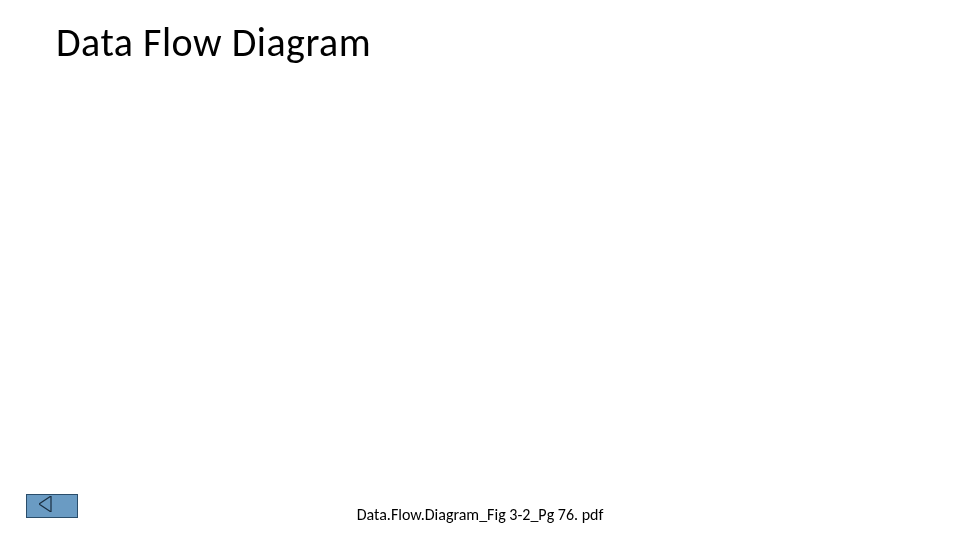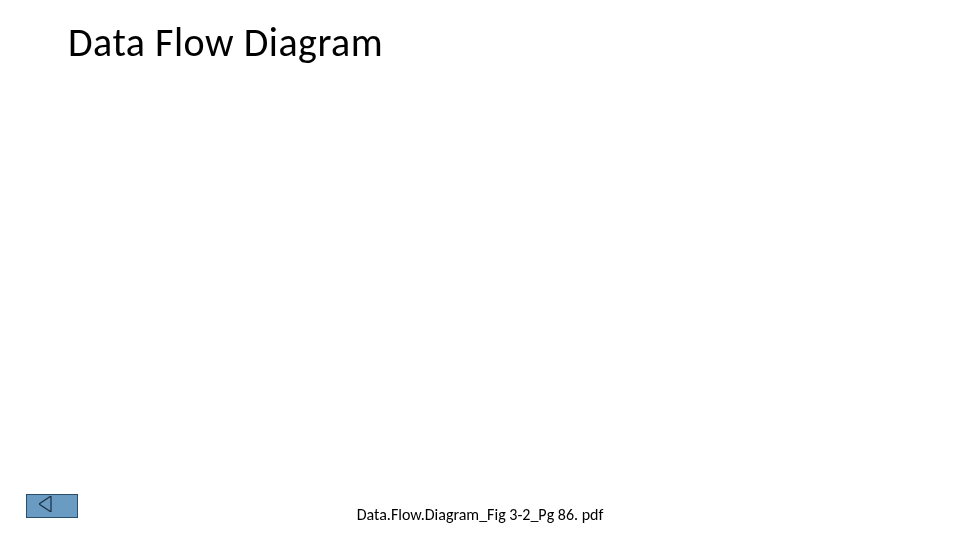--- a/index.html
+++ b/index.html
@@ -7,21 +7,21 @@
       width: 960px;
       height: 540px;
       background: #ffffff;
       font-family: "Calibri", "Segoe UI", sans-serif;
       position: relative;
       overflow: hidden;
     }
     .slide-title {
       position: absolute;
       top: 18px;
-      left: 68px;
+      left: 56px;
       font-size: 40px;
       font-weight: 400;
       color: #000000;
       letter-spacing: 0.5px;
     }
     .back-button {
       position: absolute;
       left: 26px;
       bottom: 22px;
       width: 52px;
@@ -53,13 +53,13 @@
 <h1 class="slide-title">Data Flow Diagram</h1>
 
 <div class="back-button">
   <span>
     <svg viewBox="0 0 26 16">
       <polygon points="0,8 12,0 12,16" fill="none" stroke="#1a2e40" stroke-width="1.2" stroke-linejoin="round"></polygon>
     </svg>
   </span>
 </div>
 
-<div class="filename-label">Data.Flow.Diagram_Fig 3-2_Pg 86. pdf</div>
+<div class="filename-label">Data.Flow.Diagram_Fig 3-2_Pg 76. pdf</div>
 
 </body></html>

